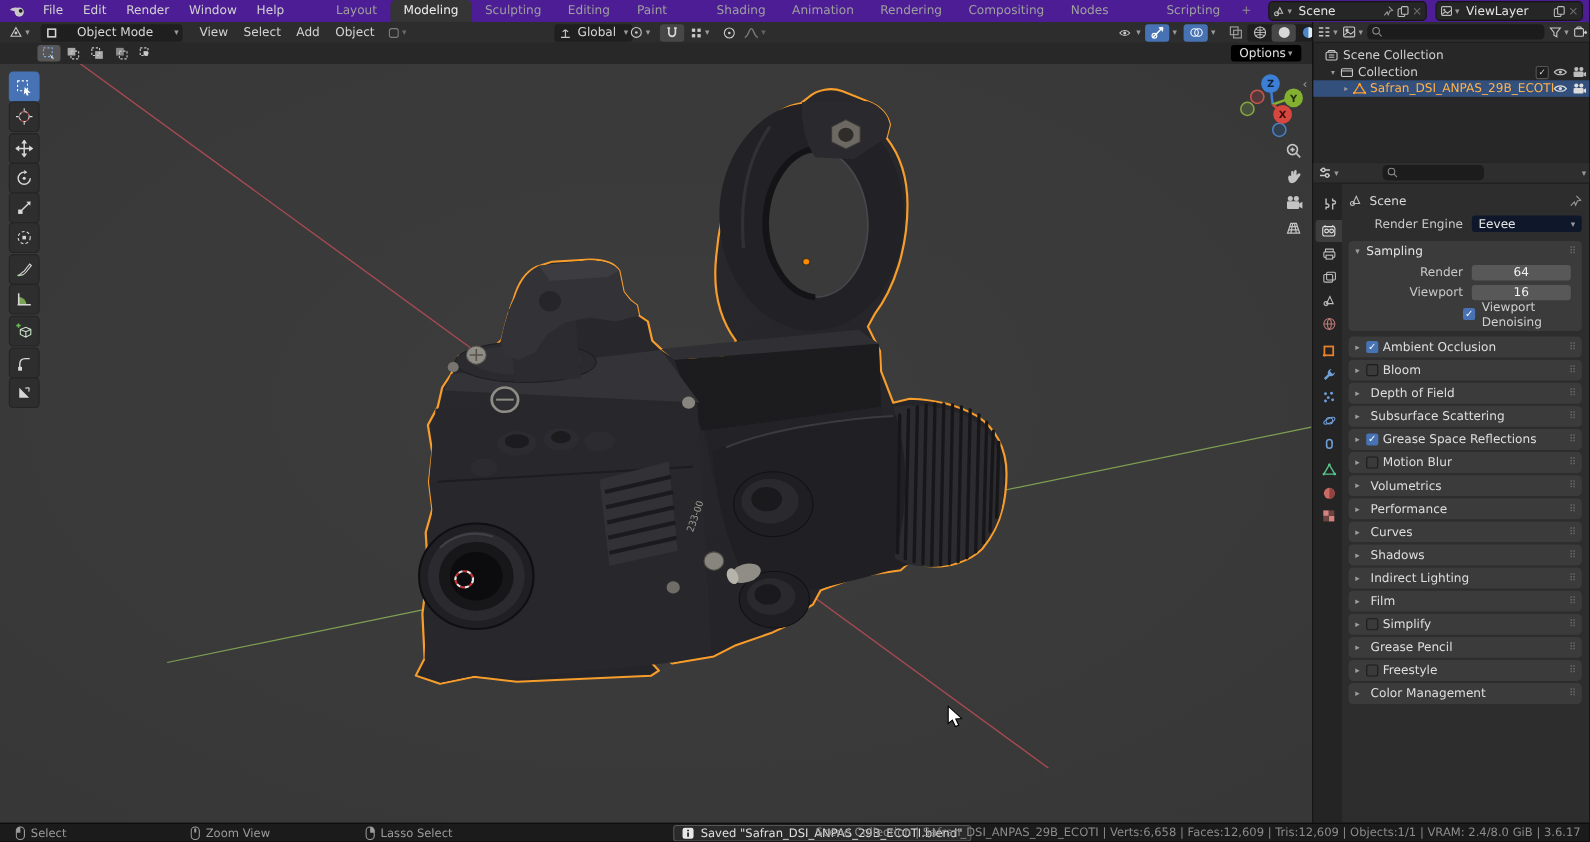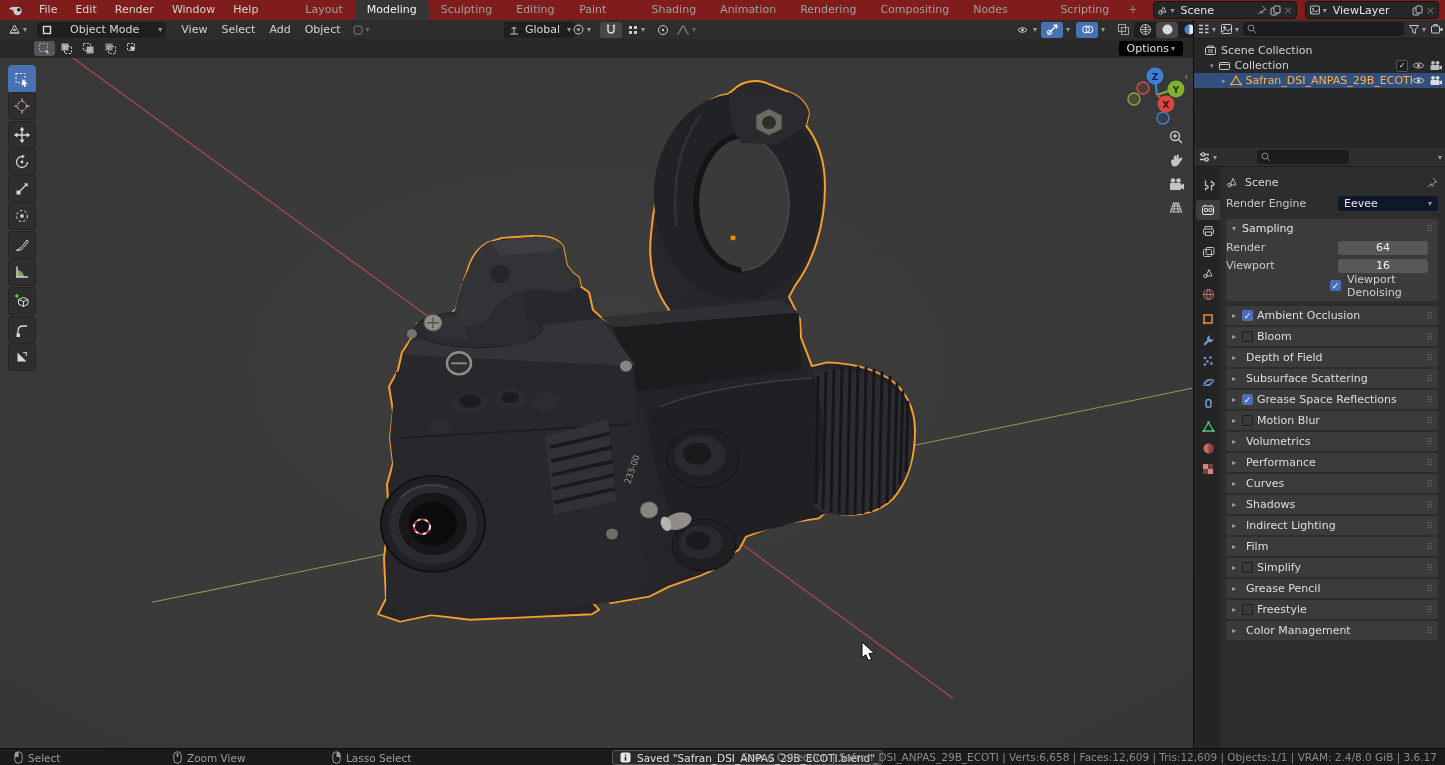--- a/index.html
+++ b/index.html
@@ -2,21 +2,21 @@
 <html><head>
 <meta charset="utf-8">
 <style>
   html,body{margin:0;padding:0;background:#000;}
   #root{position:relative;width:1445px;height:765px;background:#111;overflow:hidden;
         font-family:"DejaVu Sans","Liberation Sans",sans-serif;font-size:11px;color:#cfcfcf;
         -webkit-font-smoothing:antialiased;}
   .abs{position:absolute;}
   svg{display:block;}
   
-  .topbar{left:0;top:0;width:1445px;height:20px;background:#7f1d1d;border-bottom:1px solid #0e0e0e;display:flex;align-items:center;}
+  .topbar{left:0;top:0;width:1445px;height:20px;background:#4c1d95;border-bottom:1px solid #0e0e0e;display:flex;align-items:center;}
   .menu-item{padding:0 9px;color:#d2d2d2;line-height:20px;cursor:default;}
   .tabs{display:flex;align-items:flex-end;height:20px;margin-left:26px;}
   .tab{padding:2px 12px;color:#9f9f9f;line-height:16px;border-radius:5px 5px 0 0;}
   .tab.active{background:#353535;color:#f0f0f0;}
   .tab.addtab{color:#8f8f8f;padding:2px 7px;}
   .idwidget{display:flex;align-items:center;background:#262626;border:1px solid #151515;border-radius:4px;height:16px;margin-left:8px;padding:0 3px;}
   .idwidget .name{padding:0 6px;color:#e3e3e3;min-width:70px;}
   .dim{color:#6d6d6d;}
   .chev{color:#9a9a9a;font-size:8px;margin-left:2px;}
   
@@ -52,21 +52,21 @@
   .objname{color:#ffb14a;}
   
   .props{left:1193px;top:148px;width:252px;height:600px;background:#2d2d2d;border-left:1px solid #0e0e0e;}
   .phead{left:0;top:0;width:252px;height:19px;background:#2e2e2e;border-bottom:1px solid #1d1d1d;display:flex;align-items:center;padding:0 4px;box-sizing:border-box;}
   .ptabs{left:0;top:19px;width:26px;height:581px;background:#242424;}
   .ptab{position:absolute;left:2px;width:24px;height:20px;display:flex;align-items:center;justify-content:center;border-radius:3px 0 0 3px;}
   .ptab.active{background:#3d3d3d;}
   .pcontent{left:26px;top:19px;width:226px;height:581px;box-sizing:border-box;padding:4px 8px 0 6px;}
   .bcrow{display:flex;align-items:center;height:22px;color:#d8d8d8;}
   .engrow{display:flex;align-items:center;height:20px;margin-bottom:6px;}
-  .plabel-r{width:104px;text-align:left;padding-right:8px;color:#c8c8c8;flex:none;}
+  .plabel-r{width:104px;text-align:right;padding-right:8px;color:#c8c8c8;flex:none;}
   .dropdown{flex:1;height:15px;background:#0f172a;border-radius:3px;display:flex;align-items:center;padding:0 6px;color:#e6e6e6;}
   .panelbox{background:#3b3b3b;border-radius:4px;margin-bottom:5px;padding-bottom:7px;}
   .panelhead{display:flex;align-items:center;height:19px;padding:0 6px;color:#e2e2e2;}
   .valrow{display:flex;align-items:center;height:17px;margin-top:1px;}
   .valfield{flex:1;height:14px;background:#585858;border-radius:3px;margin-right:10px;display:flex;align-items:center;justify-content:center;color:#f2f2f2;}
   .cbrow{display:flex;align-items:center;height:17px;margin-top:3px;padding-left:104px;}
   .cb{width:11px;height:11px;border-radius:2px;display:flex;align-items:center;justify-content:center;flex:none;font-size:9px;color:#fff;}
   .cb.on{background:#4772b3;}
   .cb.off{background:#3a3a3a;border:1px solid #1c1c1c;width:9px;height:9px;}
   .ppanel{display:flex;align-items:center;height:19px;background:#3b3b3b;border-radius:4px;margin-bottom:2px;padding:0 6px;color:#dedede;}

